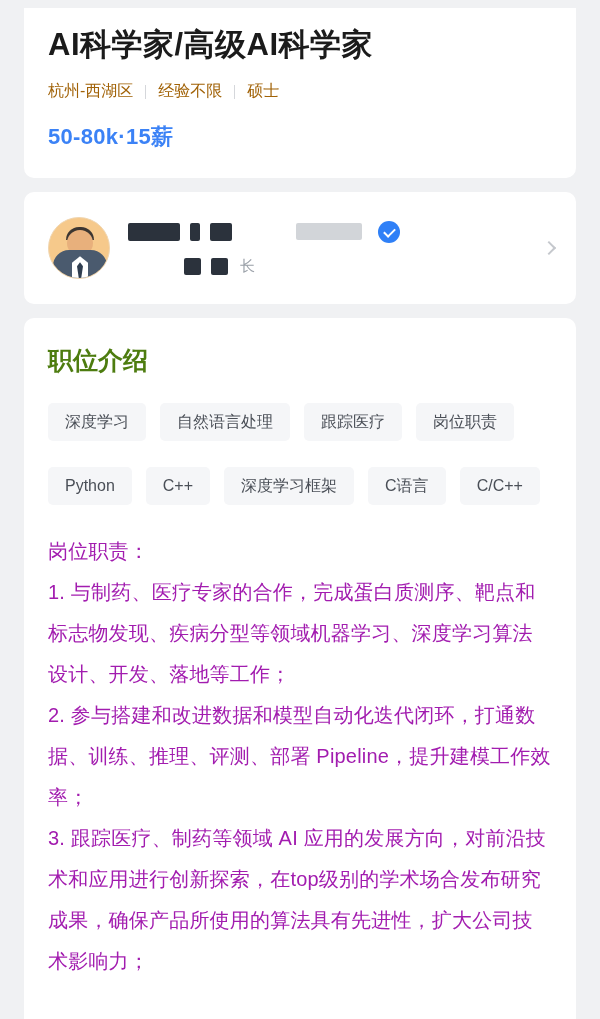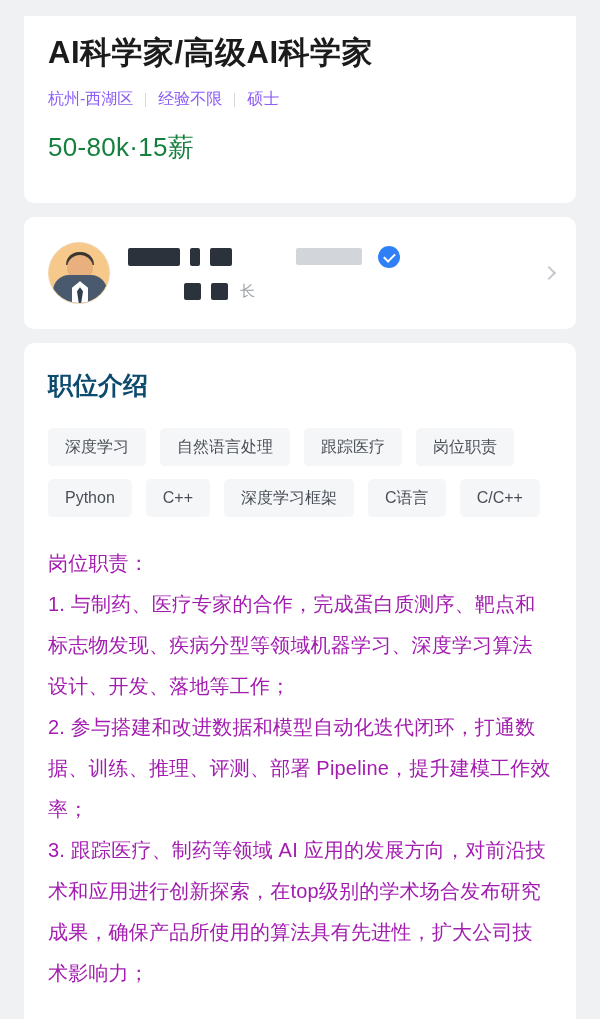--- a/index.html
+++ b/index.html
@@ -22,52 +22,52 @@
     background: #f0f1f3;
     padding: 0 24px;
   }
 
   
   .card {
     background: #ffffff;
     border-radius: 10px;
   }
   .header-card {
-    padding: 18px 24px 38px 24px;
-    margin-top: 16px;
+    padding: 18px 24px 26px 24px;
+    margin-top: 8px;
     border-radius: 0 0 10px 10px;
   }
   .job-title {
     font-size: 31px;
     font-weight: bold;
     letter-spacing: 0.5px;
     color: #1b1b1b;
     margin: 0 0 18px 0;
     line-height: 1.2;
   }
   .meta-row {
     font-size: 16px;
-    color: #8b5cf6;
+    color: #a16207;
     margin-bottom: 20px;
     display: flex;
     align-items: center;
     gap: 0;
   }
   .meta-item { white-space: nowrap; }
   .meta-sep {
     display: inline-block;
     width: 1px;
     height: 14px;
     background: #d5d7db;
     margin: 0 12px;
   }
   .salary {
-    font-size: 26px;
-    font-weight: normal;
-    color: #15803d;
+    font-size: 22px;
+    font-weight: bold;
+    color: #3b82f6;
     letter-spacing: 0.3px;
   }
 
   
   .recruiter-card {
     margin-top: 14px;
     padding: 22px 24px;
     display: flex;
     align-items: center;
     gap: 18px;
@@ -182,27 +182,27 @@
   
   .detail-card {
     margin-top: 14px;
     padding: 26px 24px 40px 24px;
     min-height: 700px;
     border-radius: 10px 10px 0 0;
   }
   .section-title {
     font-size: 25px;
     font-weight: bold;
-    color: #0c4a6e;
+    color: #4d7c0f;
     margin: 0 0 26px 0;
   }
   .tags {
     display: flex;
     flex-wrap: wrap;
-    gap: 13px 14px;
+    gap: 26px 14px;
     margin-bottom: 26px;
   }
   .tag {
     background: #f5f6f8;
     color: #4a4f57;
     font-size: 16px;
     padding: 11px 17px;
     border-radius: 5px;
     white-space: nowrap;
     line-height: 1;

